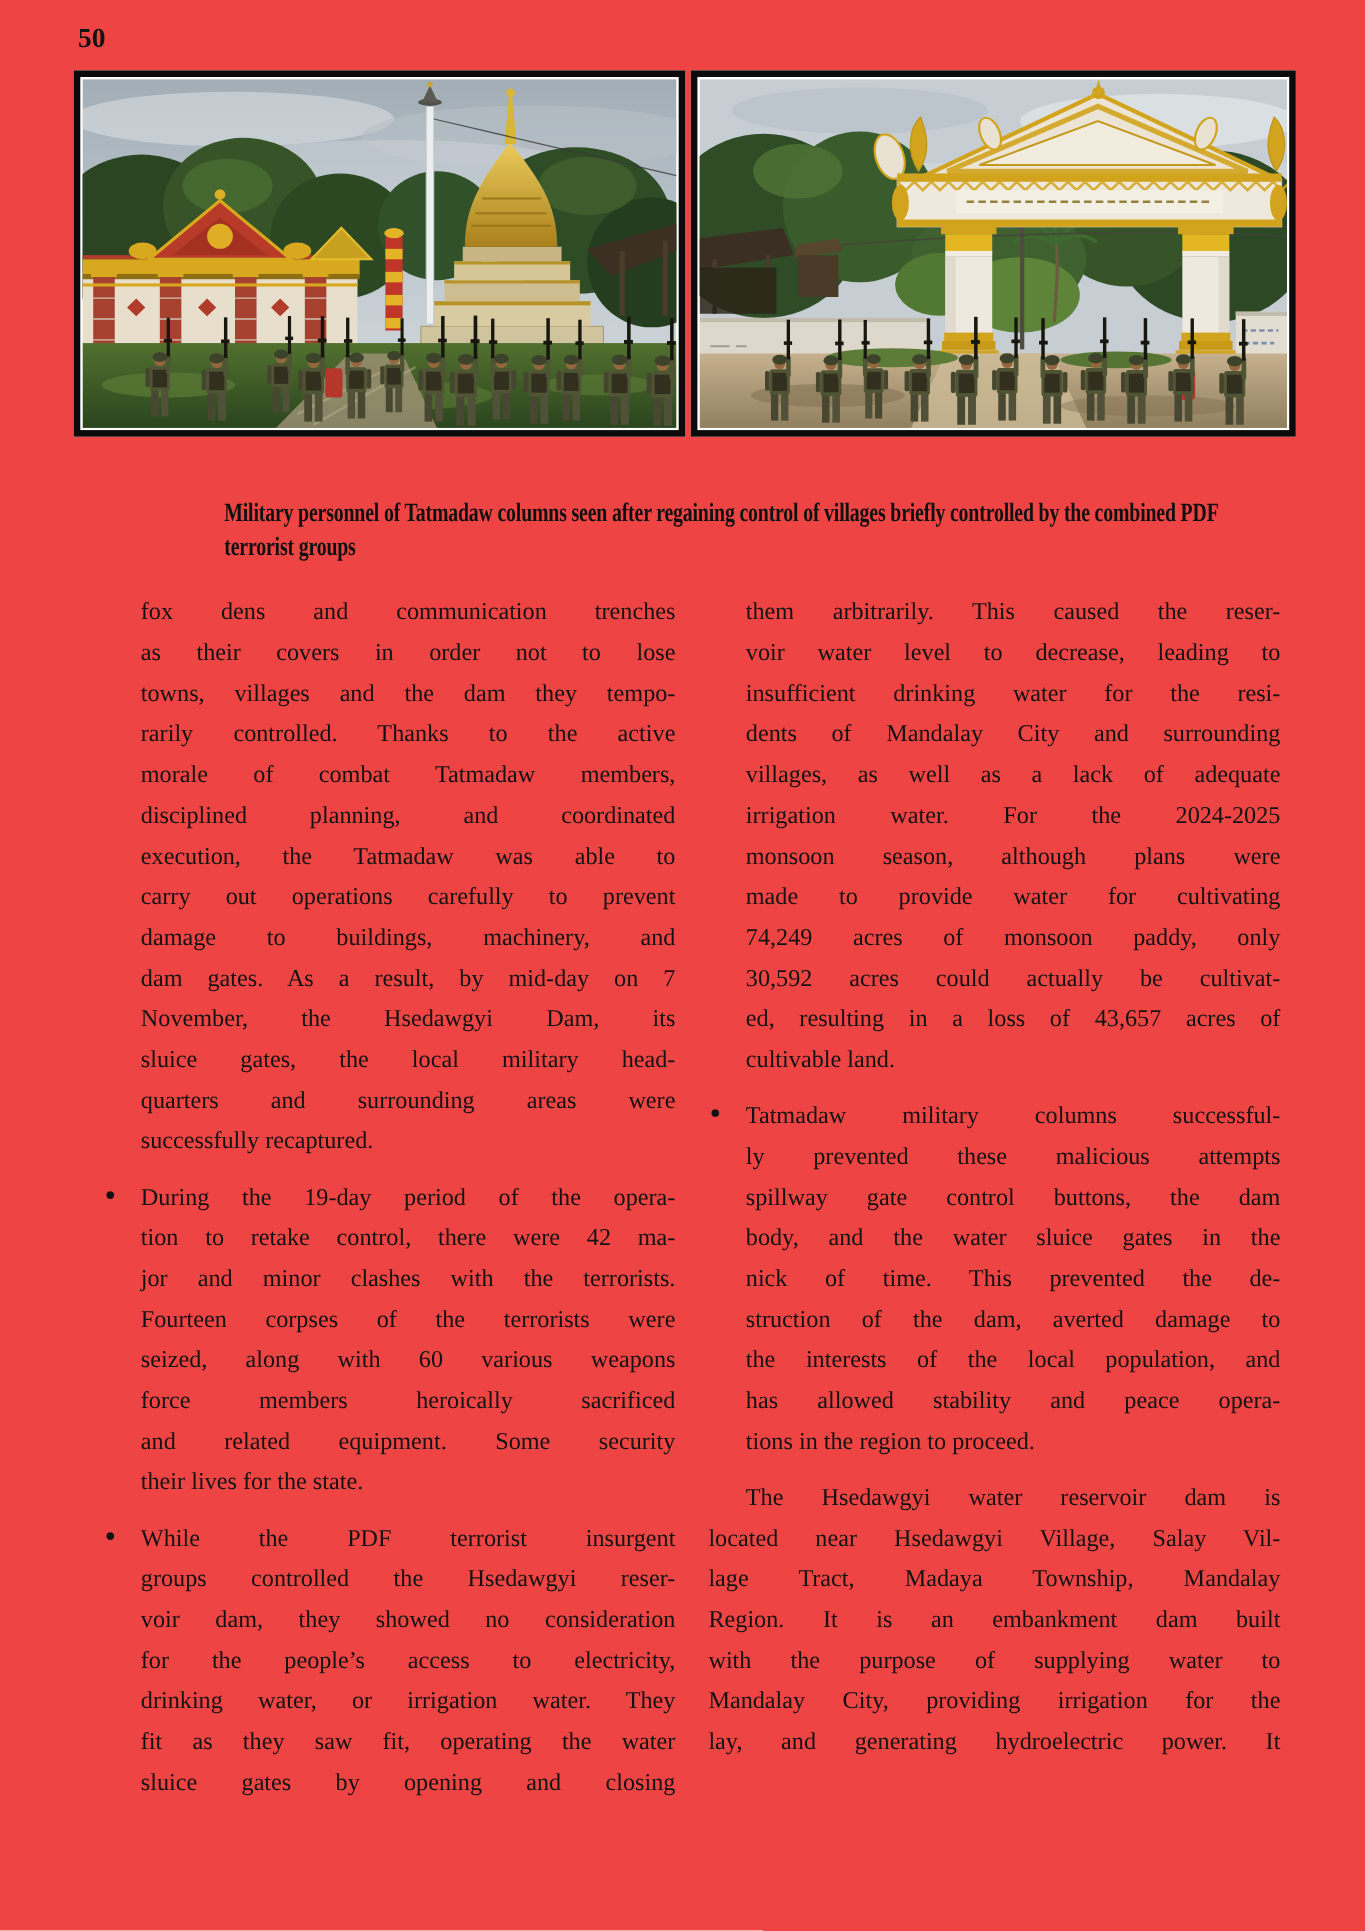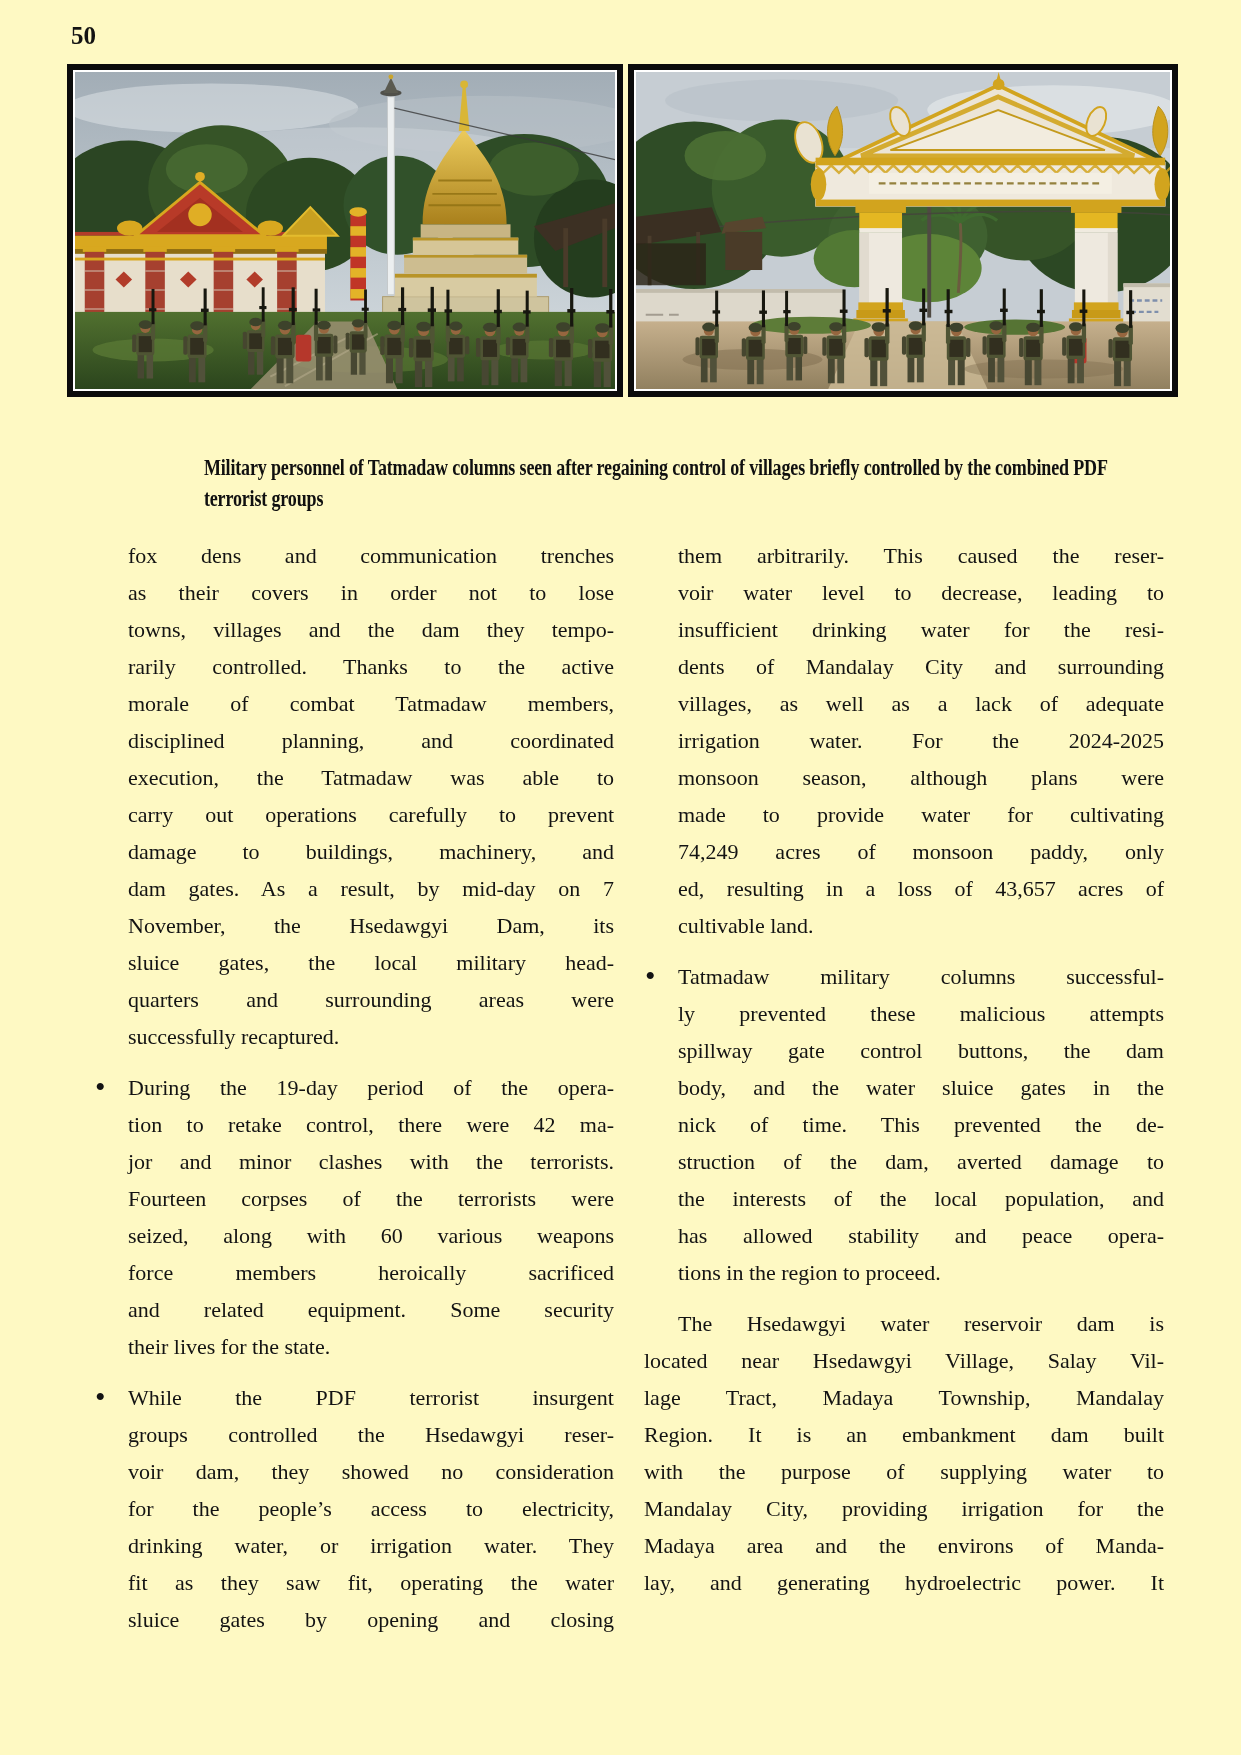--- a/index.html
+++ b/index.html
@@ -1,16 +1,16 @@
 <!DOCTYPE html>
 <html><head>
 <meta charset="utf-8">
 <style>
   html,body{margin:0;padding:0;background:#ffffff;}
-  .page{position:relative;width:1241px;height:1755px;background:#fef9c3;
+  .page{position:relative;width:1241px;height:1755px;background:#ef4444;
         font-family:"Liberation Serif",serif;color:#131313;overflow:hidden;}
   .pagenum{position:absolute;left:71px;top:22px;font-size:25px;font-weight:bold;}
   .photos{position:absolute;left:67px;top:64px;width:1111px;height:333px;display:flex;gap:5px;}
   .photo{margin:0;border:6px solid #0b0b0b;background:#ffffff;padding:2px;box-sizing:border-box;height:333px;}
   .photo.p-left{width:556px;}
   .photo.p-right{width:550px;}
   .photo svg{display:block;width:100%;height:100%;}
   .caption{position:absolute;left:65px;top:452px;width:1111px;text-align:left;
            font-weight:bold;font-size:24px;line-height:31px;color:#101010;}
   .cap-line{white-space:nowrap;transform:scaleX(0.75);transform-origin:50% 50%;letter-spacing:-0.2px;}
@@ -333,20 +333,21 @@
         <div class="block">
           <div class="line">them arbitrarily. This caused the reser-</div>
           <div class="line">voir water level to decrease, leading to</div>
           <div class="line">insufficient drinking water for the resi-</div>
           <div class="line">dents of Mandalay City and surrounding</div>
           <div class="line">villages, as well as a lack of adequate</div>
           <div class="line">irrigation water. For the 2024-2025</div>
           <div class="line">monsoon season, although plans were</div>
           <div class="line">made to provide water for cultivating</div>
           <div class="line">74,249 acres of monsoon paddy, only</div>
+          <div class="line">30,592 acres could actually be cultivat-</div>
           <div class="line">ed, resulting in a loss of 43,657 acres of</div>
           <div class="line last">cultivable land.</div>
         </div>
         <div class="block">
           <span class="marker">•</span>
           <div class="line">Tatmadaw military columns successful-</div>
           <div class="line">ly prevented these malicious attempts</div>
           <div class="line">spillway gate control buttons, the dam</div>
           <div class="line">body, and the water sluice gates in the</div>
           <div class="line">nick of time. This prevented the de-</div>
@@ -355,19 +356,18 @@
           <div class="line">has allowed stability and peace opera-</div>
           <div class="line last">tions in the region to proceed.</div>
         </div>
         <div class="block flush">
           <div class="line ind">The Hsedawgyi water reservoir dam is</div>
           <div class="line">located near Hsedawgyi Village, Salay Vil-</div>
           <div class="line">lage Tract, Madaya Township, Mandalay</div>
           <div class="line">Region. It is an embankment dam built</div>
           <div class="line">with the purpose of supplying water to</div>
           <div class="line">Mandalay City, providing irrigation for the</div>
-          <div class="line">Madaya area and the environs of Manda-</div>
           <div class="line">lay, and generating hydroelectric power. It</div>
         </div>
       </div>
   </div>
 
 </div>
 
 </body></html>

